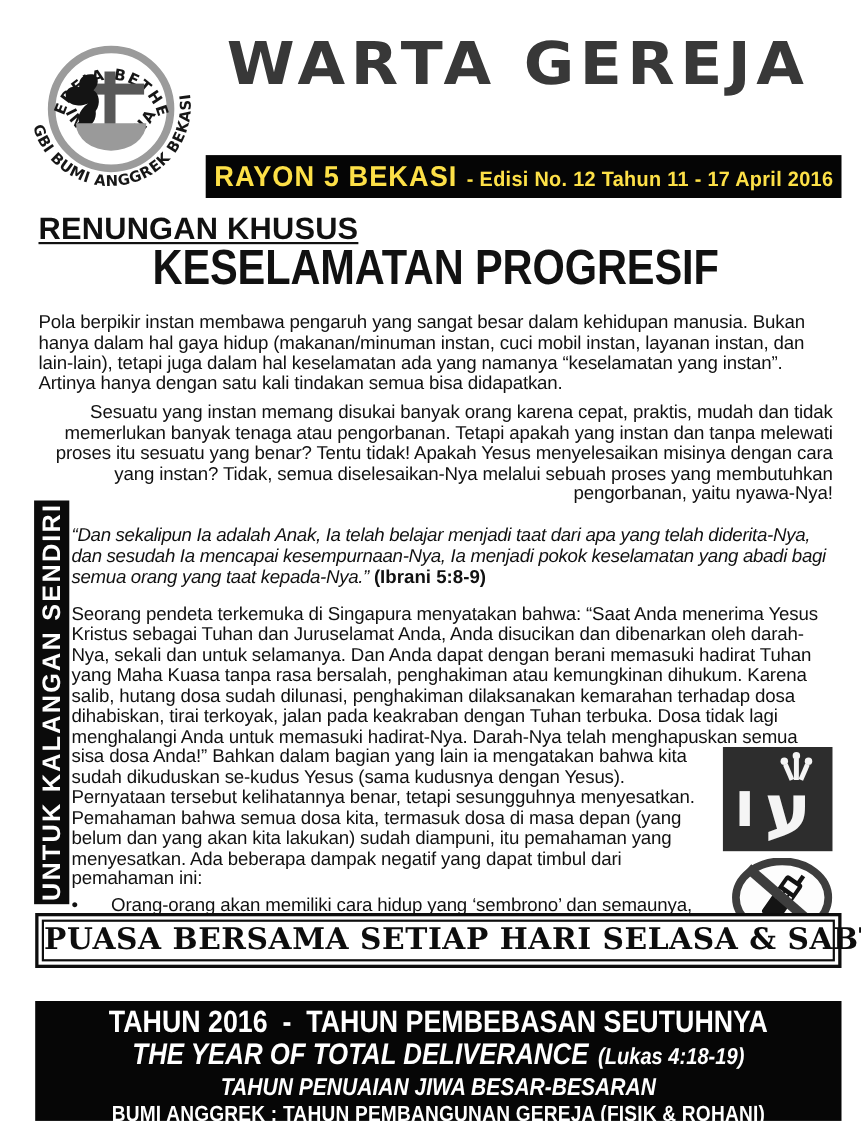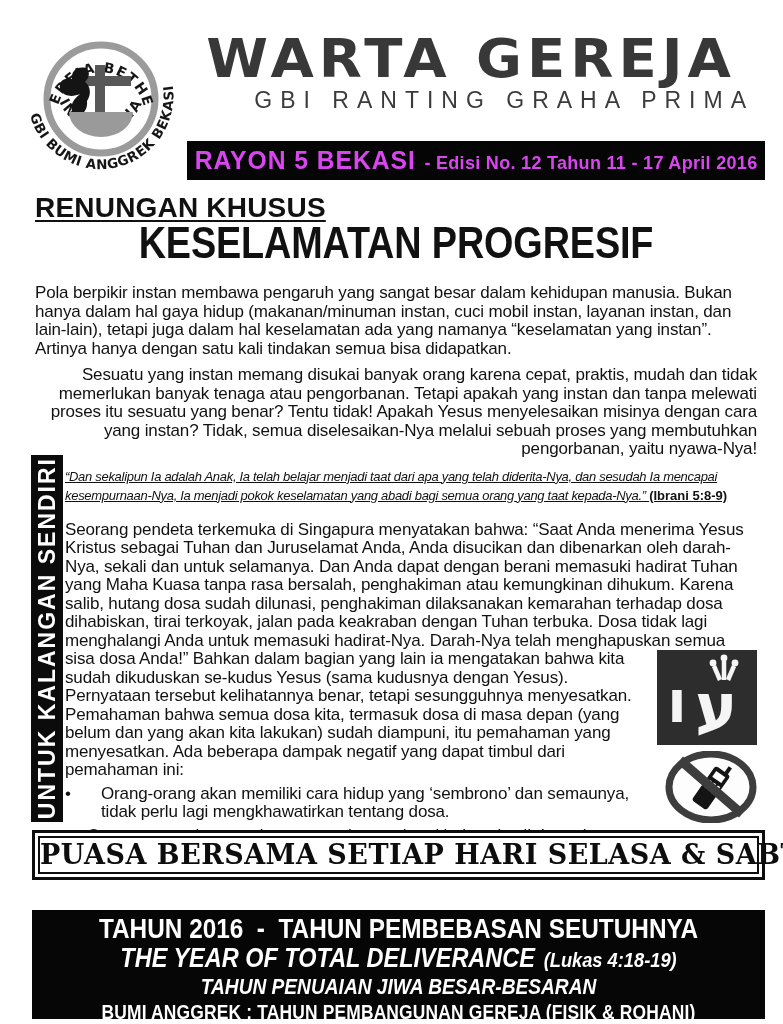--- a/index.html
+++ b/index.html
@@ -19,42 +19,42 @@
     transform:scaleY(0.96);transform-origin:top center;
   }
   .masthead-sub{
     color:#3b3b3b;text-align:right;white-space:nowrap;
     font-size:23px;line-height:20px;letter-spacing:8px;font-weight:400;
   }
   .masthead-sub.s1{margin-top:7px;}
   .masthead-sub.s2{margin-top:2px;}
   .rayon-bar{
     position:absolute;left:187px;top:141px;width:578px;height:39px;
-    background:#050505;color:#d946ef;display:flex;align-items:center;justify-content:center;
+    background:#050505;color:#fde047;display:flex;align-items:center;justify-content:center;
     gap:9px;white-space:nowrap;transform-origin:center;
   }
   .rayon-inner{display:flex;align-items:baseline;gap:9px;transform:scaleX(0.95);}
   .rayon-main{font-size:26px;font-weight:bold;letter-spacing:1px;}
   .rayon-edition{font-size:19px;font-weight:bold;letter-spacing:0.3px;}
   
   .content{position:absolute;left:35px;top:196px;width:722px;font-size:17px;line-height:18.5px;letter-spacing:-0.15px;}
   .section-label{
     font-size:28px;line-height:24px;font-weight:bold;letter-spacing:0.2px;
     text-decoration:underline;text-decoration-thickness:2px;text-underline-offset:3px;
   }
   .headline{
     margin-top:3px;font-size:45px;line-height:40px;font-weight:bold;
     text-align:center;white-space:nowrap;
     transform:scaleX(0.84);transform-origin:center;
   }
   .para{margin:0;text-align:left;}
   .p1{margin-top:21px;}
   .p2{margin-top:8px;text-align:right;}
   .beside{margin-left:30px;}
-  .quote{margin-top:8px;font-style:italic;font-size:13px;line-height:19px;letter-spacing:-0.3px;text-decoration:underline;}
+  .quote{margin-top:18px;font-style:italic;font-size:17px;line-height:19px;letter-spacing:-0.3px;}
   .quote-ref{font-style:normal;font-weight:bold;letter-spacing:0;}
   .p3{margin-top:16px;}
   .media-float{
     float:right;width:100px;margin:0 0 4px 9px;
   }
   .media-float svg{display:block;}
   .nophone-svg{margin:6px 0 0 8px;}
   .bullet{margin:5px 0 0 0;display:flex;}
   .bullet .dot{width:22px;flex:none;}
   .bullet:nth-of-type(2) .text{margin-left:14px;}
@@ -119,21 +119,20 @@
 
     <path fill="#141414" d="M 66,58 C 57,56 51,61 52,69 C 43,67 37,73 41,81 C 46,88 55,86 60,84
          C 52,90 48,99 55,105 C 63,107 68,99 67,91 C 72,84 70,75 65,72
          C 70,67 70,61 66,58 Z"></path>
 
     <path fill="#9a9a9a" d="M 49,102 A 32,25 0 0 0 113,102 Z"></path>
   </svg>
 
   <div class="masthead">
     <div class="masthead-title">WARTA GEREJA</div>
-    <div class="masthead-sub s2">GBI RANTING GRAHA PRIMA</div>
   </div>
 
   <div class="rayon-bar">
     <div class="rayon-inner">
       <span class="rayon-main">RAYON 5 BEKASI</span>
       <span class="rayon-edition">- Edisi No. 12 Tahun 11 - 17 April 2016</span>
     </div>
   </div>
 
   <div class="content">

